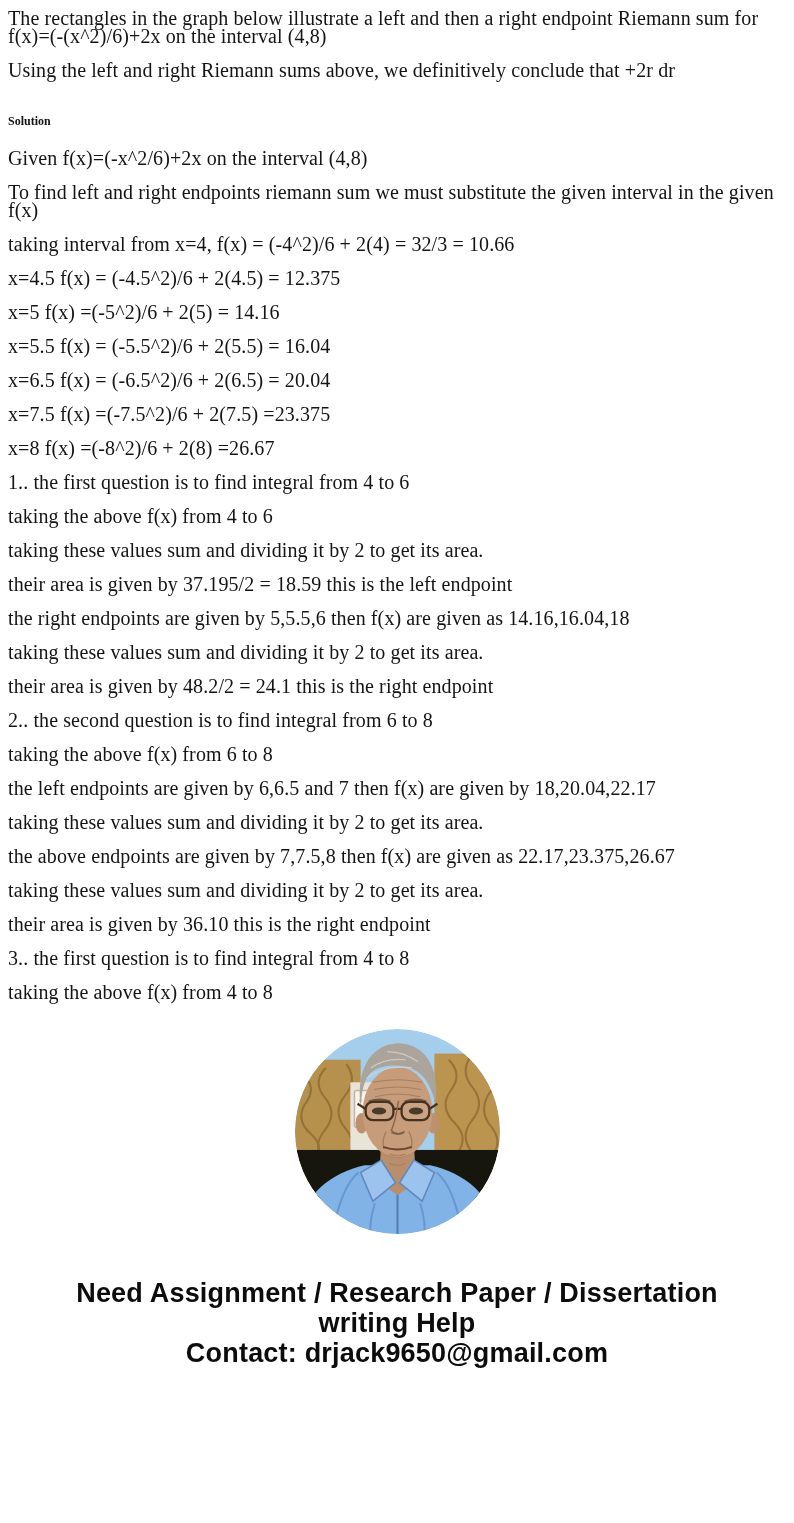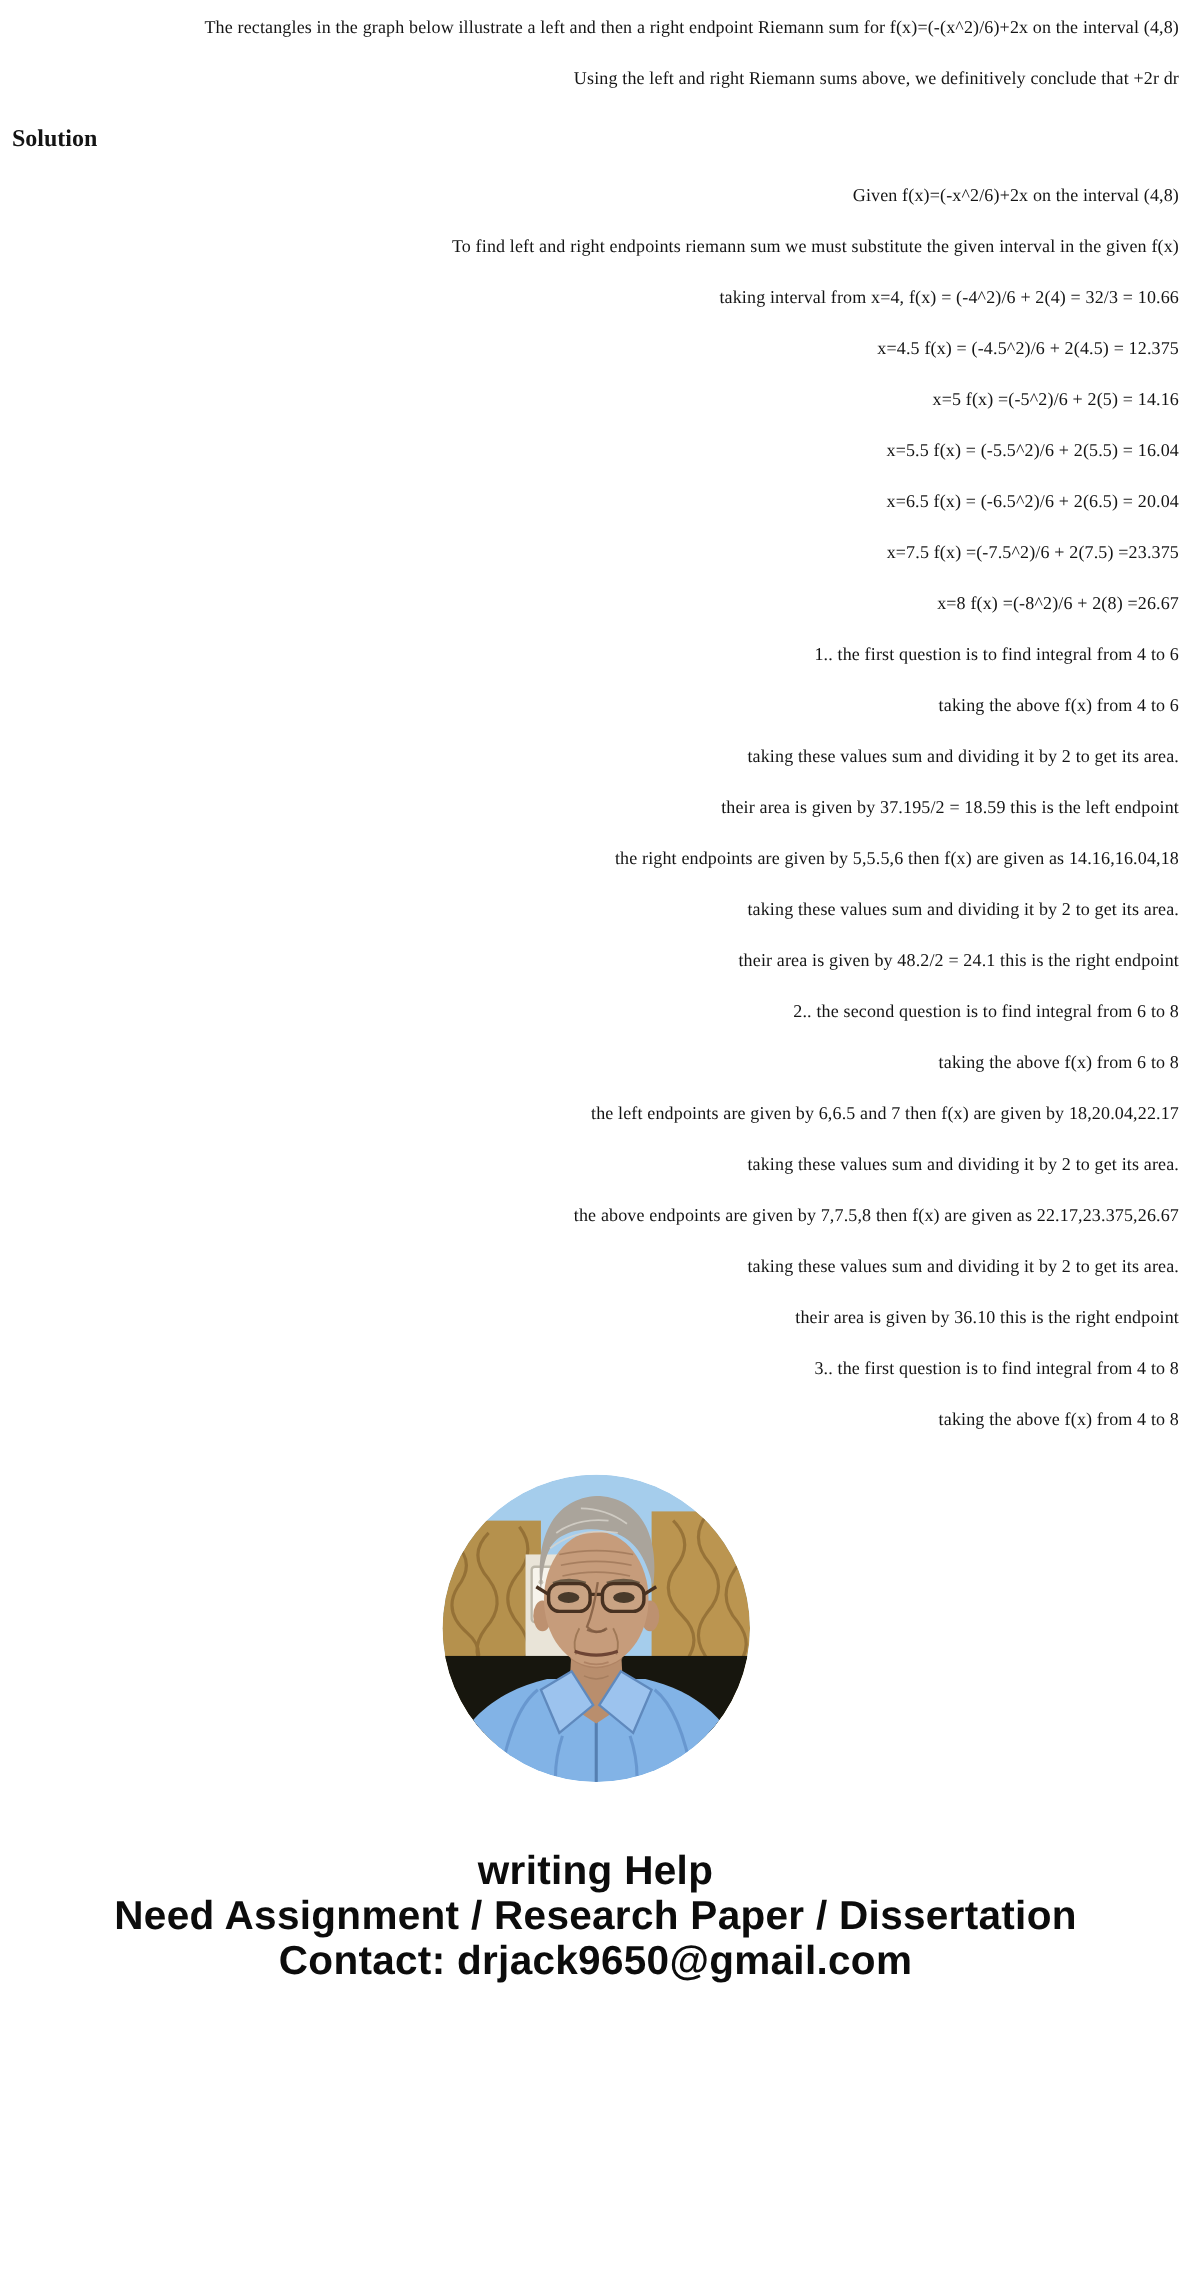--- a/index.html
+++ b/index.html
@@ -9,34 +9,33 @@
     min-height: 1523px;
     margin: 0 auto;
     font-family: "Liberation Serif", serif;
     color: #141414;
     position: relative;
   }
   .doc {
     padding: 9px 8px 0 8px;
   }
   .doc p {
-    font-size: 12px;
+    font-size: 20px;
     line-height: 18px;
-    margin: 0 0 16px 0;
+    margin: 0 12px 16px 0;
     letter-spacing: 0.1px;
-    text-align: right;
   }
   .question-section p:first-child {
     max-width: 778px;
   }
   h2.solution-heading {
-    font-size: 16px;
+    font-size: 12px;
     line-height: 20px;
     font-weight: bold;
-    margin: 22px 0 18px 0;
+    margin: 32px 0 18px 0;
     font-family: "Liberation Serif", serif;
   }
   figure.avatar-wrap {
     margin: 28px auto 0 auto;
     width: 205px;
     height: 205px;
   }
   .avatar-circle {
     width: 205px;
     height: 205px;
@@ -186,18 +185,18 @@
           <path d="M86,115 Q100,120 114,115" stroke="#6d4434" stroke-width="2" fill="none"></path>
           <path d="M92,122 Q100,125 108,122" stroke="#a97c5e" stroke-width="1.2" fill="none" opacity="0.8"></path>
 
           <path d="M92,131 Q100,135 108,131" stroke="#9a7355" stroke-width="1" fill="none" opacity="0.6"></path>
         </g>
       </g>
     </svg>
   </figure>
 
   <footer class="promo">
+    <div class="footer-line">Need Assignment / Research Paper / Dissertation</div>
     <div class="footer-line">writing Help</div>
-    <div class="footer-line">Need Assignment / Research Paper / Dissertation</div>
     <div class="footer-line">Contact: drjack9650@gmail.com</div>
   </footer>
 
 </main>
 
 </body></html>

